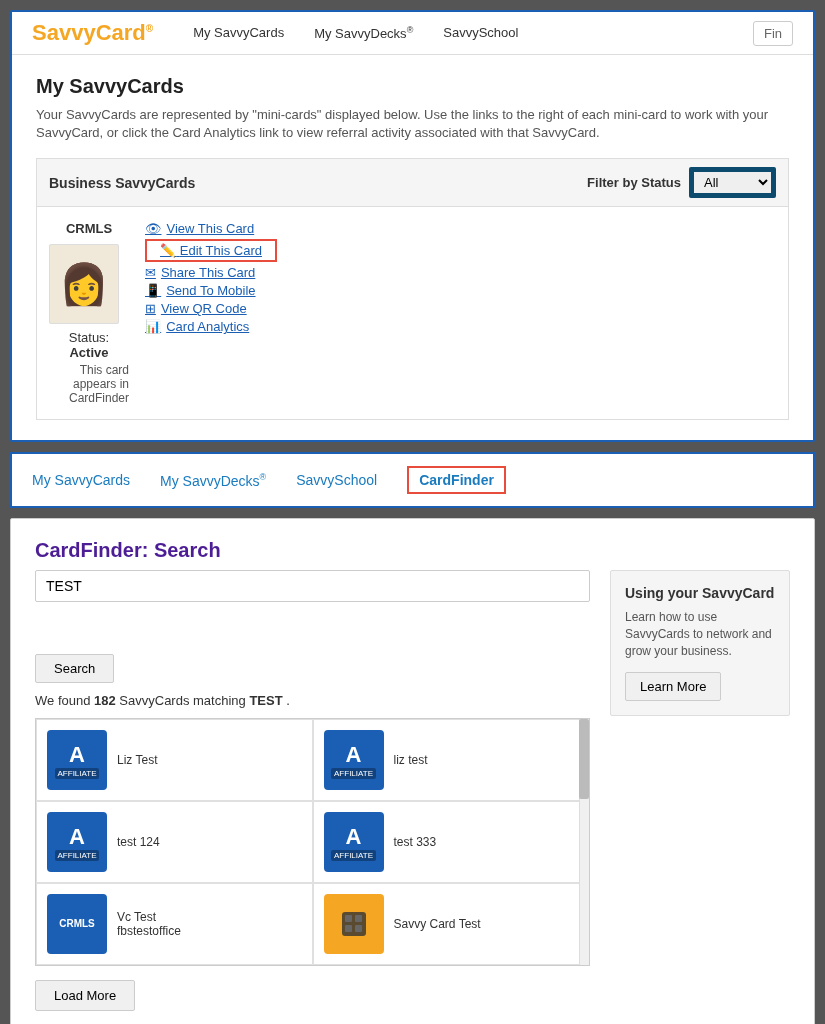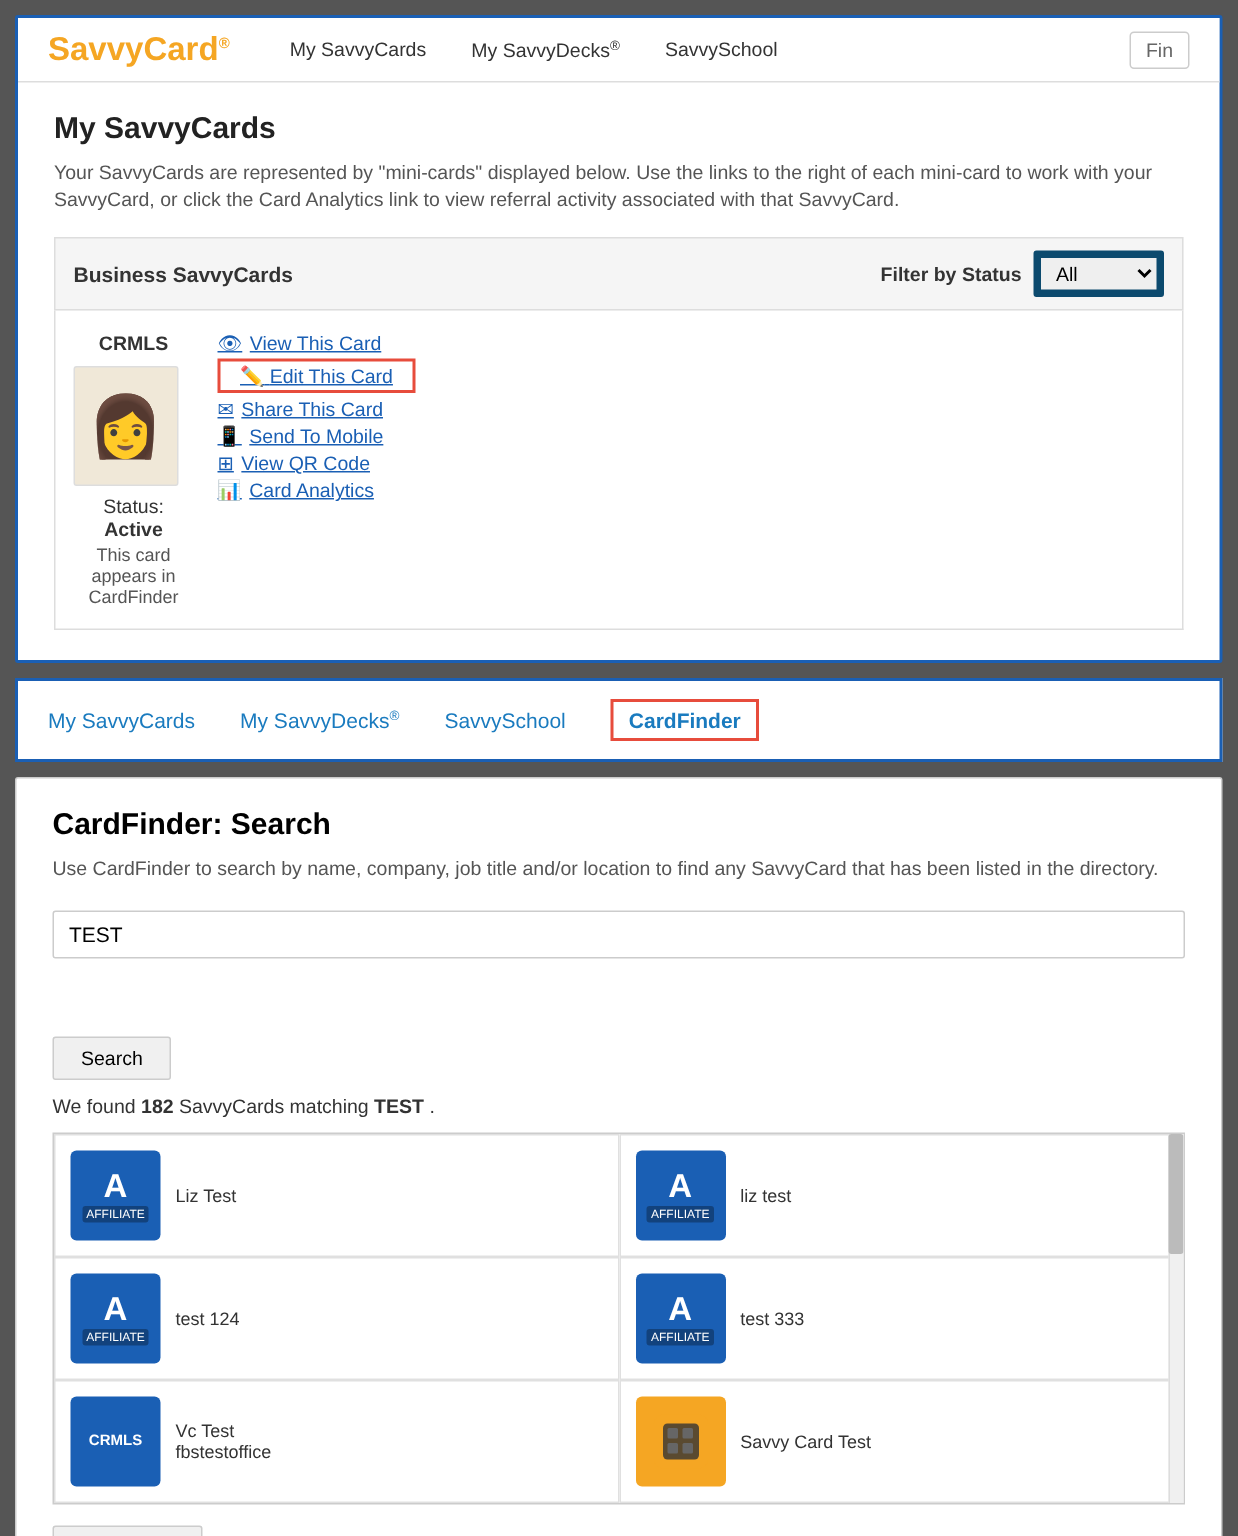--- a/index.html
+++ b/index.html
@@ -136,20 +136,21 @@
     .card-status {
       font-size: 13px;
       margin-top: 6px;
     }
     .card-status strong { font-weight: bold; }
 
     .card-appears {
       font-size: 12px;
       color: #555;
       margin-top: 3px;
+      text-align: right;
     }
 
     .card-actions {
       display: flex;
       flex-direction: column;
       gap: 3px;
       min-width: 160px;
     }
 
     .card-actions a {
@@ -203,21 +204,21 @@
       background: #fff;
       border: 1px solid #ccc;
       margin: 10px;
       border-radius: 2px;
       padding: 20px 24px;
     }
 
     .cf-title {
       font-size: 20px;
       font-weight: bold;
-      color: #000000;
+      color: #4c1d95;
       margin-bottom: 8px;
     }
 
     .cf-desc {
       font-size: 13px;
       color: #555;
       margin-bottom: 18px;
       line-height: 1.4;
     }
 
@@ -477,21 +478,20 @@
 
 <div class="nav-bar-section">
   <a href="#">My SavvyCards</a>
   <a href="#"><span>My SavvyDecks</span><sup>®</sup></a>
   <a href="#">SavvySchool</a>
   <a href="#" class="active-nav">CardFinder</a>
 </div>
 
 <div class="cardfinder-section">
   <div class="cf-title">CardFinder: Search</div>
-  <div class="cf-desc">Use CardFinder to search by name, company, job title and/or location to find any SavvyCard that has been listed in the directory.</div>
 
   <div class="cf-body">
     <div class="cf-main">
       <input type="text" class="search-input" value="TEST" style="">
       <br>
       <button class="search-button">Search</button>
       <div class="results-text">
         <span>We found </span><strong>182</strong><span> SavvyCards matching </span><strong>TEST</strong><span> .</span>
       </div>
 
@@ -553,14 +553,19 @@
 
         </div>
         <div class="scrollbar-indicator">
           <div class="scrollbar-thumb"></div>
         </div>
       </div>
 
       <button class="load-more-btn">Load More</button>
     </div>
 
+    <div class="cf-sidebar">
+      <div class="cf-sidebar-title">Using your SavvyCard</div>
+      <div class="cf-sidebar-desc">Learn how to use SavvyCards to network and grow your business.</div>
+      <button class="learn-more-btn">Learn More</button>
+    </div>
   </div>
 </div>
 
 </body></html>

